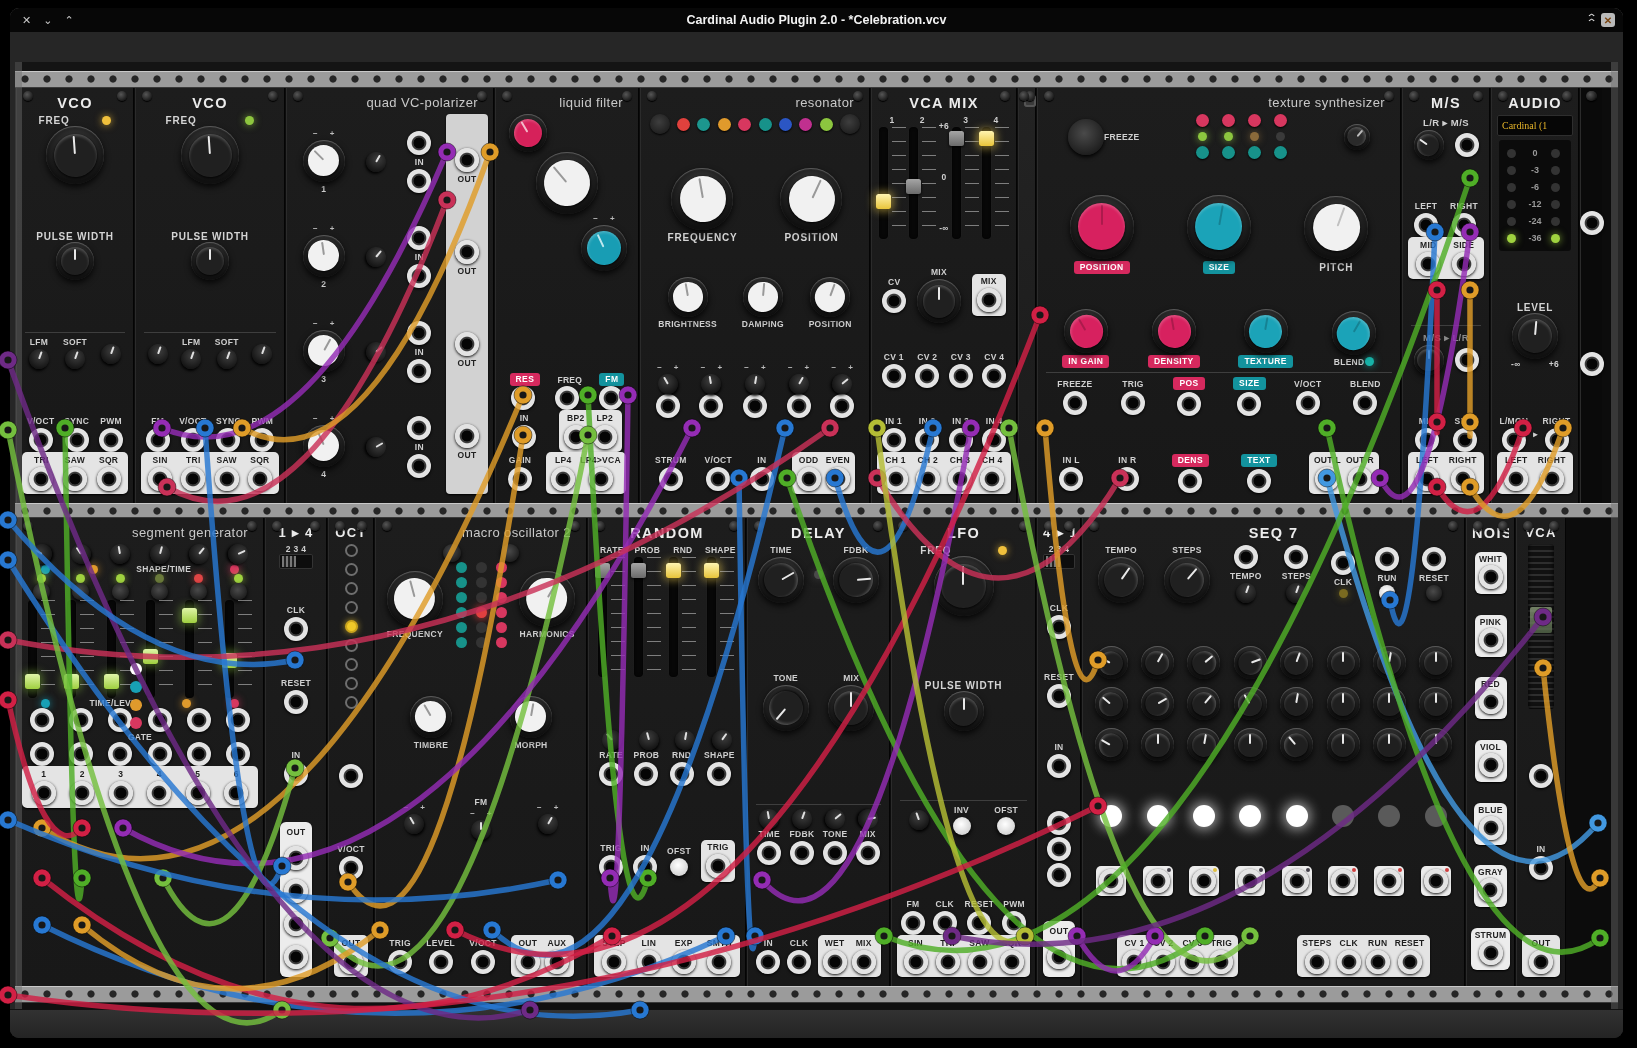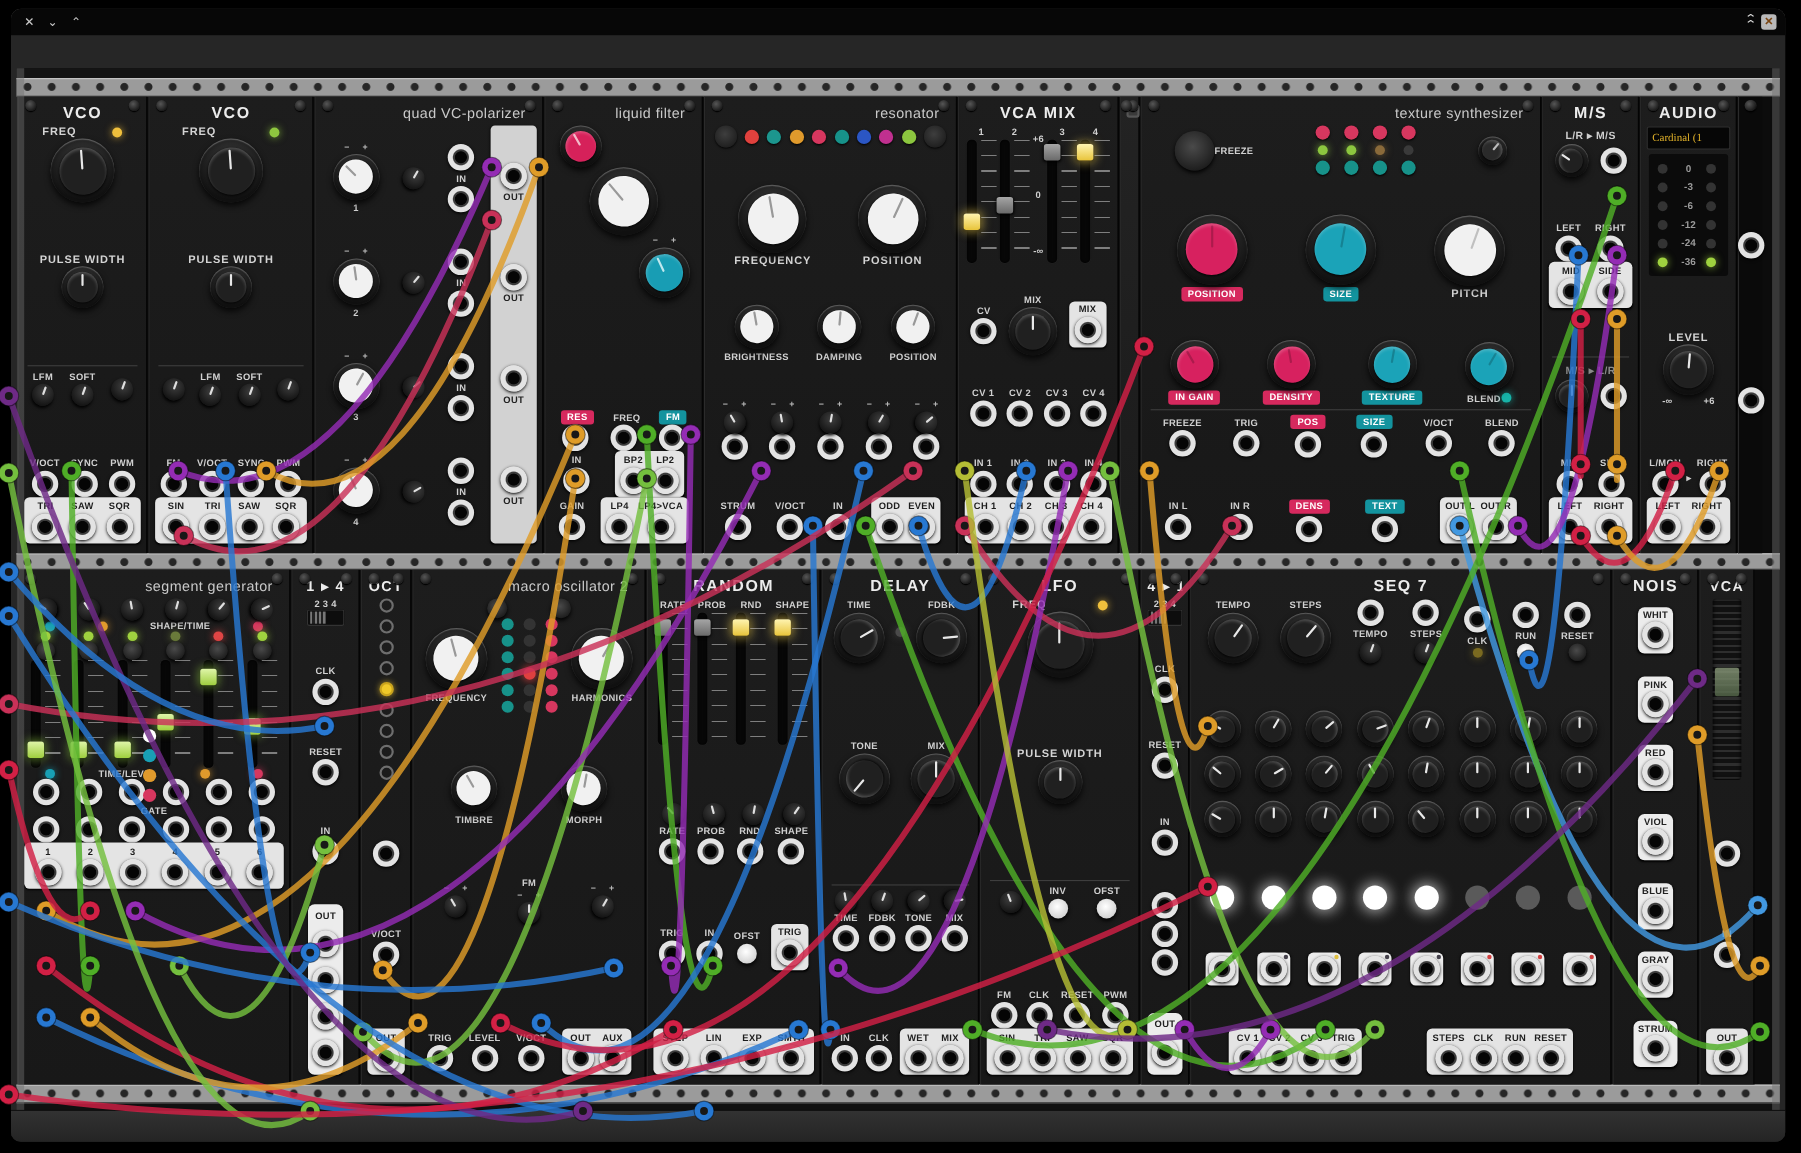--- a/index.html
+++ b/index.html
@@ -113,20 +113,21 @@
 </head>
 <body>
 
 <div class="win">
   <div class="titlebar">
     <div class="wctrls">
       <span>✕</span>
       <span>⌄</span>
       <span>⌃</span>
     </div>
+    <div class="wtitle">Cardinal Audio Plugin 2.0 - *Celebration.vcv</div>
     <div class="wicons">
       <span class="pin">⌃<br>⌃</span>
       <span class="appico">✕</span>
     </div>
   </div>
   <div class="rack">
     <div class="rackpad"></div>
     <div class="rail"></div>
     <div class="rrow rrow1">
         <div class="module" style="width: 118px;">
@@ -1945,21 +1946,21 @@
                 <div class="plbl">RUN</div>
                 <div class="jack"></div>
               </div>
               <div class="col">
                 <div class="plbl">RESET</div>
                 <div class="jack"></div>
               </div>
             </div>
           </div>
         </div>
-        <div class="module" style="width: 78px;">
+        <div class="module" style="width: 49px;">
           <div class="mtitle">NOIS</div>
           <div class="col" style="gap: 7px; flex: 1 1 0%; justify-content: space-around;">
             <div class="gbox2">
               <div class="plbl">WHIT</div>
               <div class="jack"></div>
             </div>
             <div class="gbox2">
               <div class="plbl">PINK</div>
               <div class="jack"></div>
             </div>

